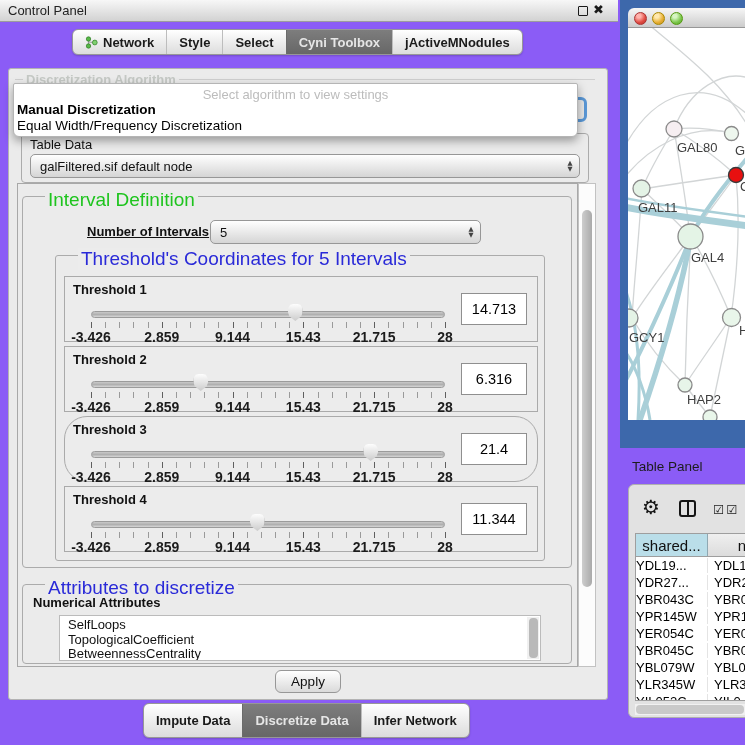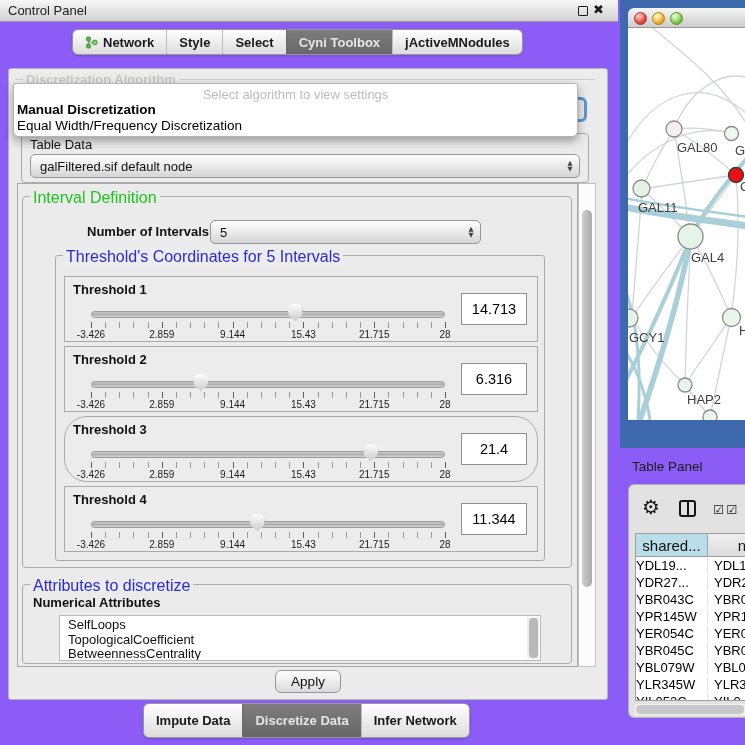--- a/index.html
+++ b/index.html
@@ -41,21 +41,21 @@
   .algo-popup {
     position:absolute; left:4px; top:14px; width:565px; height:54px; z-index:10;
     background:#ffffff; border:1px solid #b5b5b5; border-radius:2px 2px 6px 6px;
     box-shadow:0 4px 10px rgba(0,0,0,.35);
   }
   .popup-hint { margin-top:3px; text-align:center; color:#bcbcbc; font-size:13px; }
   .popup-item { padding-left:3px; font-size:13.5px; line-height:16px; color:#000; }
   .popup-item.bold { font-weight:bold; }
   
   .groupbox { position:absolute; border:1px solid #ababab; border-radius:4px; }
-  .group-title { position:absolute; top:-8px; left:7px; background:#ebebeb; padding:0 3px; font-size:16px; white-space:nowrap;text-align:center; }
+  .group-title { position:absolute; top:-8px; left:22px; background:#ebebeb; padding:0 3px; font-size:19px; white-space:nowrap;text-align:center; }
   .gt-green { color:#1ec41e; }
   .gt-blue  { color:#2a2ad8; }
   
   .combo { position:absolute; height:24px; background:linear-gradient(#ffffff,#d5d5d5);
            border:1px solid #979797; border-radius:5px; display:flex; align-items:center; }
   .combo .combo-text { flex:1; padding-left:9px; font-size:13px; color:#111; overflow:hidden; white-space:nowrap; }
   .combo .stepper { width:16px; display:flex; flex-direction:column; align-items:center; line-height:6px;
                     font-size:6.5px; color:#444; font-family:"DejaVu Sans",sans-serif; padding-right:2px; }
   
   .table-data-group { left:12px; top:64px; width:568px; height:50px; }
@@ -63,34 +63,34 @@
   .table-data-combo { left:8px; top:20px; width:550px; }
   
   .viewport { position:absolute; left:8px; top:114px; width:561px; height:484px;
               border:1px solid #a8a8a8; background:#ebebeb; overflow:hidden; }
   .vscroll-track { position:absolute; left:569px; top:114px; width:18px; height:484px;
                    background:#fcfcfc; border:1px solid #c2c2c2; }
   .vscroll-thumb { position:absolute; left:3px; top:26px; width:10px; height:377px;
                    background:linear-gradient(90deg,#cdcdcd,#aaaaaa); border-radius:5px; }
   
   .interval-group { left:4px; top:12px; width:550px; height:372px; }
-  .noi-label { position:absolute; left:64px; top:27px; font-weight:bold; }
+  .noi-label { position:absolute; left:64px; top:27px; font-weight:bold;text-decoration:underline; }
   .noi-combo { left:187px; top:23px; width:271px; }
   .thresholds-group { position:absolute; left:32px; top:58px; width:490px; height:306px; border:1px solid #ababab; border-radius:3px; }
   .threshold-panel { position:absolute; left:8px; width:474px; height:66px; border:1px solid #aaaaaa; background:#ececec; }
   .tp-label { position:absolute; left:8px; top:5px; font-weight:bold; font-size:13px; }
   .slider { position:absolute; left:26px; top:30px; width:358px; height:34px; }
   .slider .track { position:absolute; left:0; top:4px; width:354px; height:7px;
                    background:linear-gradient(#c9c9c9,#b0b0b0,#d6d6d6); border:1px solid #9b9b9b; border-radius:4px; }
   .slider .ticks { position:absolute; left:0; top:15px; width:355px; height:6px;
                    background-image:
                      repeating-linear-gradient(90deg,#5f5f5f 0 1px,transparent 1px 70.8px),
                      repeating-linear-gradient(90deg,#9a9a9a 0 1px,transparent 1px 14.16px); }
   .tick-labels { position:absolute; left:0; top:22px; width:354px; height:12px; }
-  .tick-labels span { position:absolute; transform:translateX(-50%); font-size:10px; font-weight:normal; color:#1c1c1c; white-space:nowrap; }
+  .tick-labels span { position:absolute; transform:translateX(-50%); font-size:14px; font-weight:bold; color:#1c1c1c; white-space:nowrap; }
   .thumb { position:absolute; top:-3px; width:15px; height:17px; transform:translateX(-50%);
            background:linear-gradient(#fdfdfd,#cccccc);
            clip-path:polygon(50% 100%,10% 72%,0% 46%,3% 24%,16% 5%,35% 0%,65% 0%,84% 5%,97% 24%,100% 46%,90% 72%);
            filter:drop-shadow(0 0 1px #808080); }
   .val-input { position:absolute; right:10px; top:16px; width:66px; height:32px; border:1px solid #8f8f8f;
                background:#ffffff; font-family:"Liberation Sans",sans-serif; font-size:14.5px; text-align:center; color:#000; }
   
   .attrs-group { left:4px; top:400px; width:550px; height:80px; }
   .attrs-list-label { position:absolute; left:10px; top:10px; font-weight:bold; }
   .attr-list { position:absolute; left:36px; top:30px; width:482px; height:46px; background:#ffffff;

